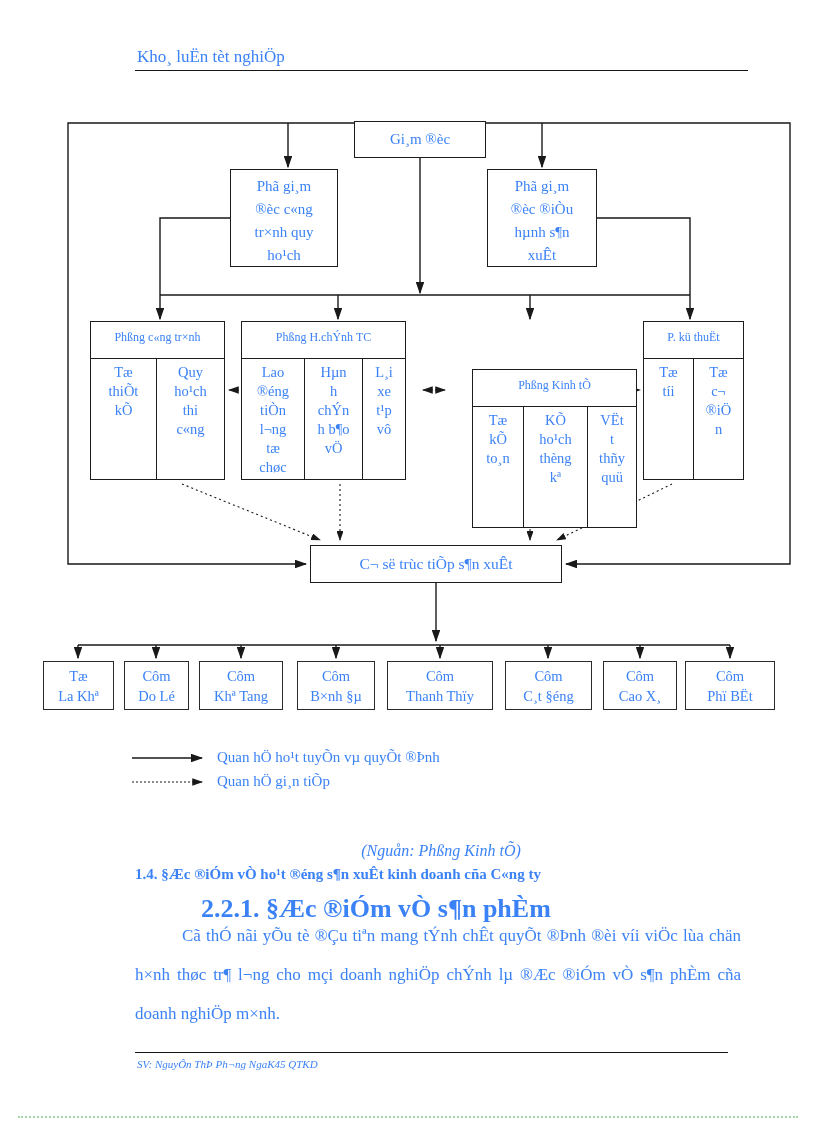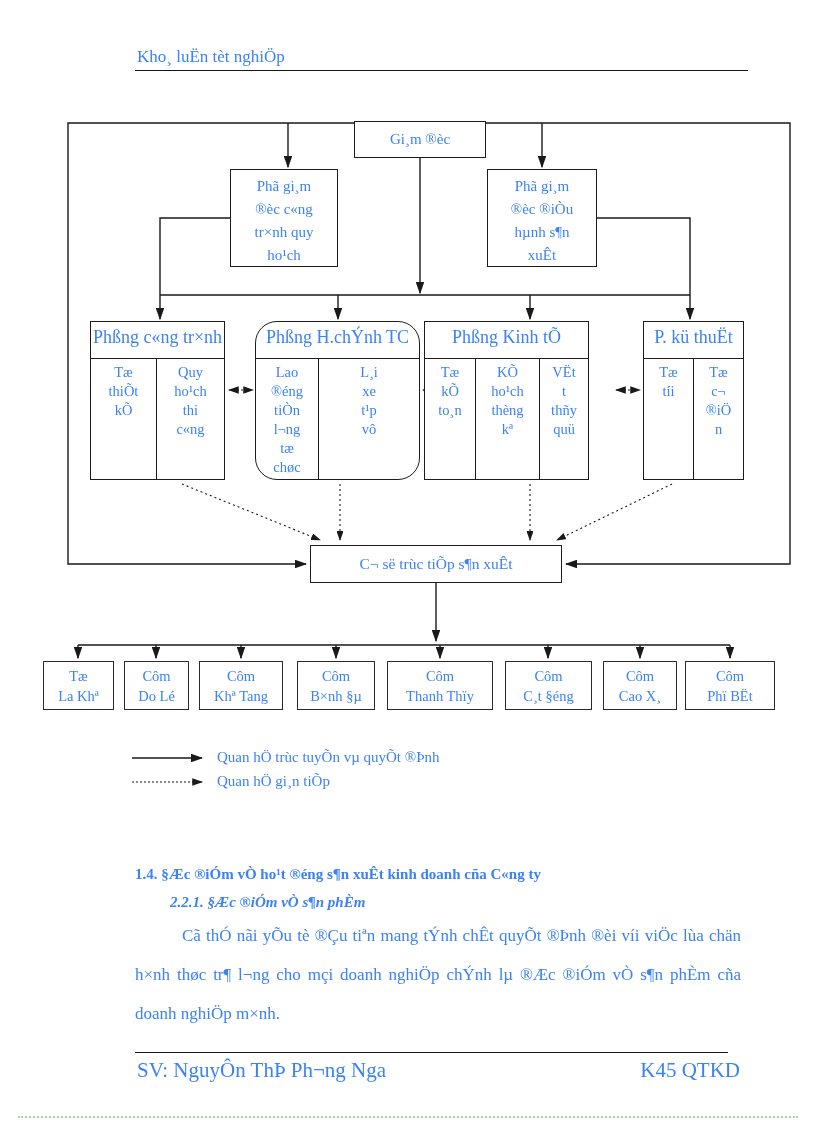--- a/index.html
+++ b/index.html
@@ -9,21 +9,21 @@
   .box{position:absolute;border:1.4px solid #1c1c1c;background:#fff;box-sizing:border-box;}
   .center{display:flex;align-items:center;justify-content:center;text-align:center;}
   .pre{white-space:pre-line;}
   #connectors{position:absolute;left:0;top:0;pointer-events:none;}
   .solid-ln{stroke:#191919;stroke-width:1.4;fill:none;}
   .dash-ln{stroke:#191919;stroke-width:1.1;fill:none;stroke-dasharray:2 3;}
   .dash2-ln{stroke:#191919;stroke-width:1.2;fill:none;stroke-dasharray:2 2;}
   .deputy{padding-top:5px;font-size:15px;line-height:23px;text-align:center;}
   .dept{position:absolute;top:321px;height:159px;border:1.4px solid #1c1c1c;background:#fff;box-sizing:border-box;}
   .dept-title{height:37px;overflow:hidden;border-bottom:1.4px solid #1c1c1c;box-sizing:border-box;
-              text-align:center;font-size:18px;line-height:18px;padding-top:6px;}
+              text-align:center;font-size:12px;line-height:18px;padding-top:6px;}
   .dept-units{display:flex;height:120px;}
   .unit{box-sizing:border-box;text-align:center;font-size:14.5px;line-height:19px;padding-top:4px;
         white-space:pre-line;border-left:1.4px solid #1c1c1c;overflow:hidden;}
   .unit:first-child{border-left:none;}
   .site{position:absolute;top:661px;height:49px;border:1.4px solid #2a2a2a;background:#fff;box-sizing:border-box;
         display:flex;align-items:center;justify-content:center;text-align:center;
         font-size:14.5px;line-height:20px;white-space:pre-line;}
   .legend-label{position:absolute;left:217px;font-size:15px;}
   .rule{position:absolute;border-top:1.5px solid #161616;}
   .para{position:absolute;left:135px;top:916px;width:606px;font-size:17px;line-height:39px;
@@ -101,37 +101,42 @@
       <div class="unit" style="width:65px;">Tæ
 thiÕt
 kÕ</div>
       <div class="unit" style="flex:1;">Quy
 ho¹ch
 thi
 c«ng</div>
     </div>
   </div>
 
-  <div class="dept" style="left:255px;width:165px;border-radius:22px;">
+  <div class="dept" style="left:241px;width:165px;">
     <div class="dept-title">Phßng H.chÝnh TC</div>
     <div class="dept-units">
       <div class="unit" style="width:62px;">Lao
 ®éng
 tiÒn
 l¬ng
 tæ
 chøc</div>
+      <div class="unit" style="width:58px;">Hµn
+h
+chÝn
+h b¶o
+vÖ</div>
       <div class="unit" style="flex:1;">L¸i
 xe
 t¹p
 vô</div>
     </div>
   </div>
 
-  <div class="dept" style="left:424px;width:165px;">
+  <div class="dept" style="left:472px;width:165px;margin-top:48px;">
     <div class="dept-title">Phßng Kinh tÕ</div>
     <div class="dept-units">
       <div class="unit" style="width:50px;">Tæ
 kÕ
 to¸n</div>
       <div class="unit" style="width:64px;">KÕ
 ho¹ch
 thèng
 kª</div>
       <div class="unit" style="flex:1;">VËt
@@ -165,27 +170,28 @@
 B×nh §µ</div>
   <div class="site" style="left:387px;width:106px;">Côm
 Thanh Thïy</div>
   <div class="site" style="left:505px;width:87px;">Côm
 C¸t §éng</div>
   <div class="site" style="left:603px;width:74px;">Côm
 Cao X¸</div>
   <div class="site" style="left:685px;width:90px;">Côm
 Phï BËt</div>
 
-  <div class="legend-label" style="top:749px;">Quan hÖ trùc tuyÕn vµ quyÕt ®Þnh</div>
+  <div class="legend-label" style="top:749px;">Quan hÖ ho¹t tuyÕn vµ quyÕt ®Þnh</div>
   <div class="legend-label" style="top:773px;">Quan hÖ gi¸n tiÕp</div>
 
+  <div class="abs" style="left:291px;top:842px;width:300px;text-align:center;font-style:italic;font-size:16px;">(Nguån: Phßng Kinh tÕ)</div>
   <div class="abs" style="left:135px;top:866px;font-size:15px;font-weight:bold;">1.4. §Æc ®iÓm vÒ ho¹t ®éng s¶n xuÊt kinh doanh cña C«ng ty</div>
-  <div class="abs" style="left:170px;top:894px;font-size:15px;font-weight:bold;font-style:italic;">2.2.1. §Æc ®iÓm vÒ s¶n phÈm</div>
+  <div class="abs" style="left:201px;top:894px;font-size:26px;font-weight:bold;">2.2.1. §Æc ®iÓm vÒ s¶n phÈm</div>
   <div class="para">Cã thÓ nãi yÕu tè ®Çu tiªn mang tÝnh chÊt quyÕt ®Þnh ®èi víi viÖc lùa chän h×nh thøc tr¶ l¬ng cho mçi doanh nghiÖp chÝnh lµ ®Æc ®iÓm vÒ s¶n phÈm cña doanh nghiÖp m×nh.</div>
 
   <div class="rule" style="left:135px;top:1052px;width:593px;"></div>
-  <div class="abs" style="left:137px;top:1058px;width:603px;display:flex;justify-content:space-between;font-size:21px;">
+  <div class="abs" style="left:137px;top:1058px;width:603px;display:flex;font-size:11px;font-style:italic;">
     <span>SV: NguyÔn ThÞ Ph¬ng Nga</span>
     <span>K45 QTKD</span>
   </div>
 
   <div class="abs" style="left:18px;top:1116px;width:780px;border-top:2px dotted #a6d6a6;"></div>
 </div>
 
 </body></html>

